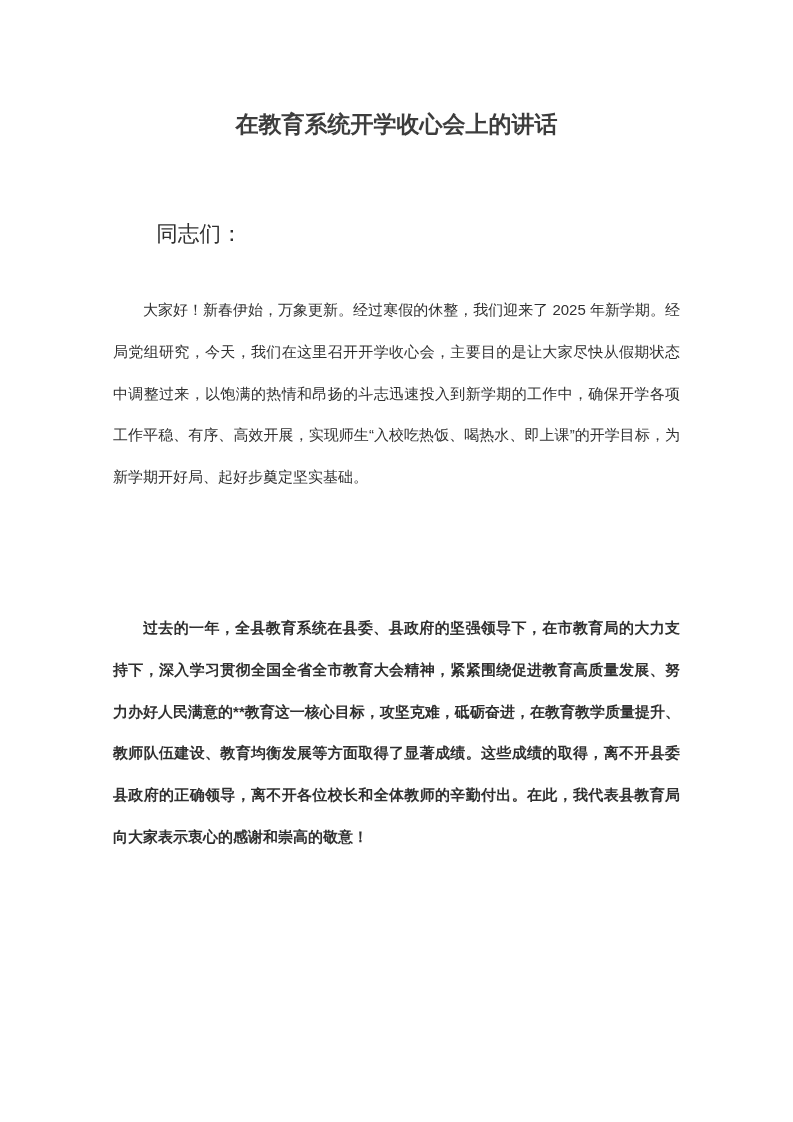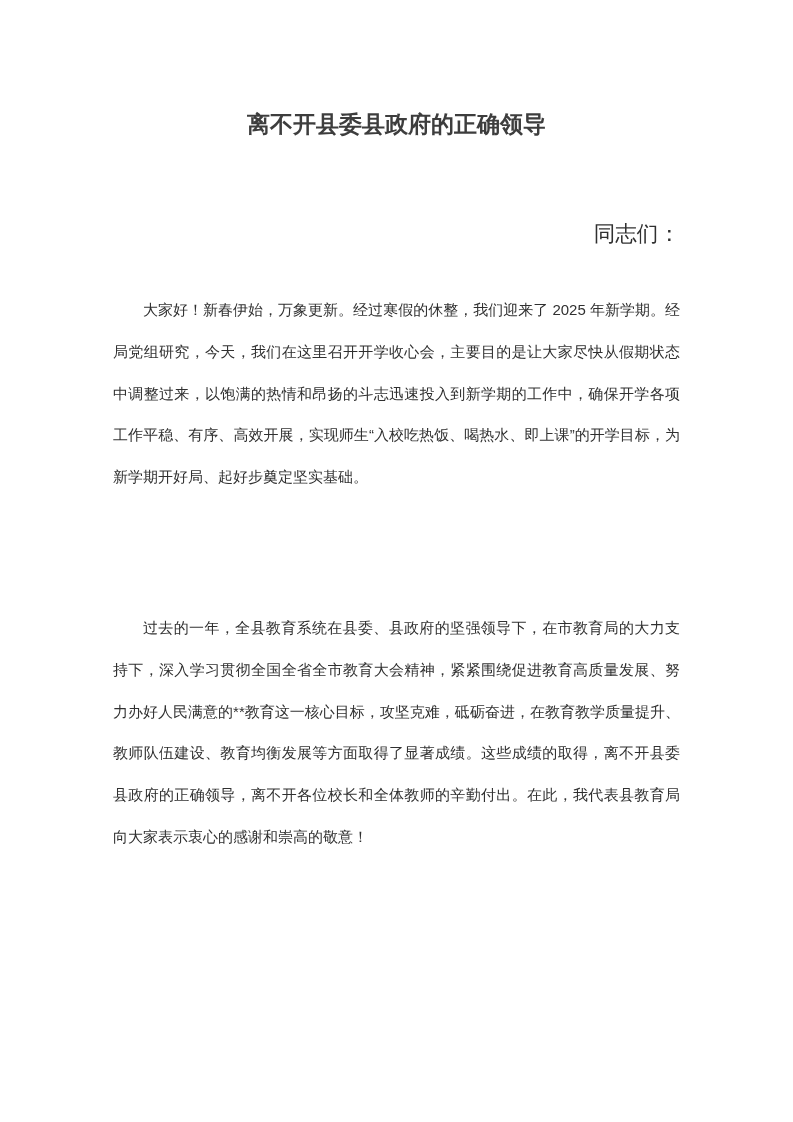--- a/index.html
+++ b/index.html
@@ -32,42 +32,41 @@
   .salutation {
     position: absolute;
     top: 213px;
     left: 113px;
     right: 113px;
     margin: 0;
     font-size: 21.6px;
     line-height: 42px;
     text-indent: 2em;
     color: #303030;
-    text-align: right;
   }
   .para {
     position: absolute;
     left: 113px;
     right: 113px;
     margin: 0;
     font-size: 15px;
     line-height: 41.8px;
     text-align: justify;
     text-indent: 2em;
     color: #303030;
     line-break: anywhere;
     overflow-wrap: anywhere;
   }
   .para-1 { top: 289px; }
-  .para-2 { top: 607px; }
+  .para-2 { top: 607px; font-weight: bold; }
 </style>
 </head>
 <body>
 
 <div class="page">
-  <h1 class="doc-title">离不开县委县政府的正确领导</h1>
+  <h1 class="doc-title">在教育系统开学收心会上的讲话</h1>
 
   <p class="salutation">同志们：</p>
 
   <p class="para para-1">大家好！新春伊始，万象更新。经过寒假的休整，我们迎来了 2025 年新学期。经局党组研究，今天，我们在这里召开开学收心会，主要目的是让大家尽快从假期状态中调整过来，以饱满的热情和昂扬的斗志迅速投入到新学期的工作中，确保开学各项工作平稳、有序、高效开展，实现师生“入校吃热饭、喝热水、即上课”的开学目标，为新学期开好局、起好步奠定坚实基础。</p>
 
   <p class="para para-2">过去的一年，全县教育系统在县委、县政府的坚强领导下，在市教育局的大力支持下，深入学习贯彻全国全省全市教育大会精神，紧紧围绕促进教育高质量发展、努力办好人民满意的**教育这一核心目标，攻坚克难，砥砺奋进，在教育教学质量提升、教师队伍建设、教育均衡发展等方面取得了显著成绩。这些成绩的取得，离不开县委县政府的正确领导，离不开各位校长和全体教师的辛勤付出。在此，我代表县教育局向大家表示衷心的感谢和崇高的敬意！</p>
 </div>
 
 </body></html>

